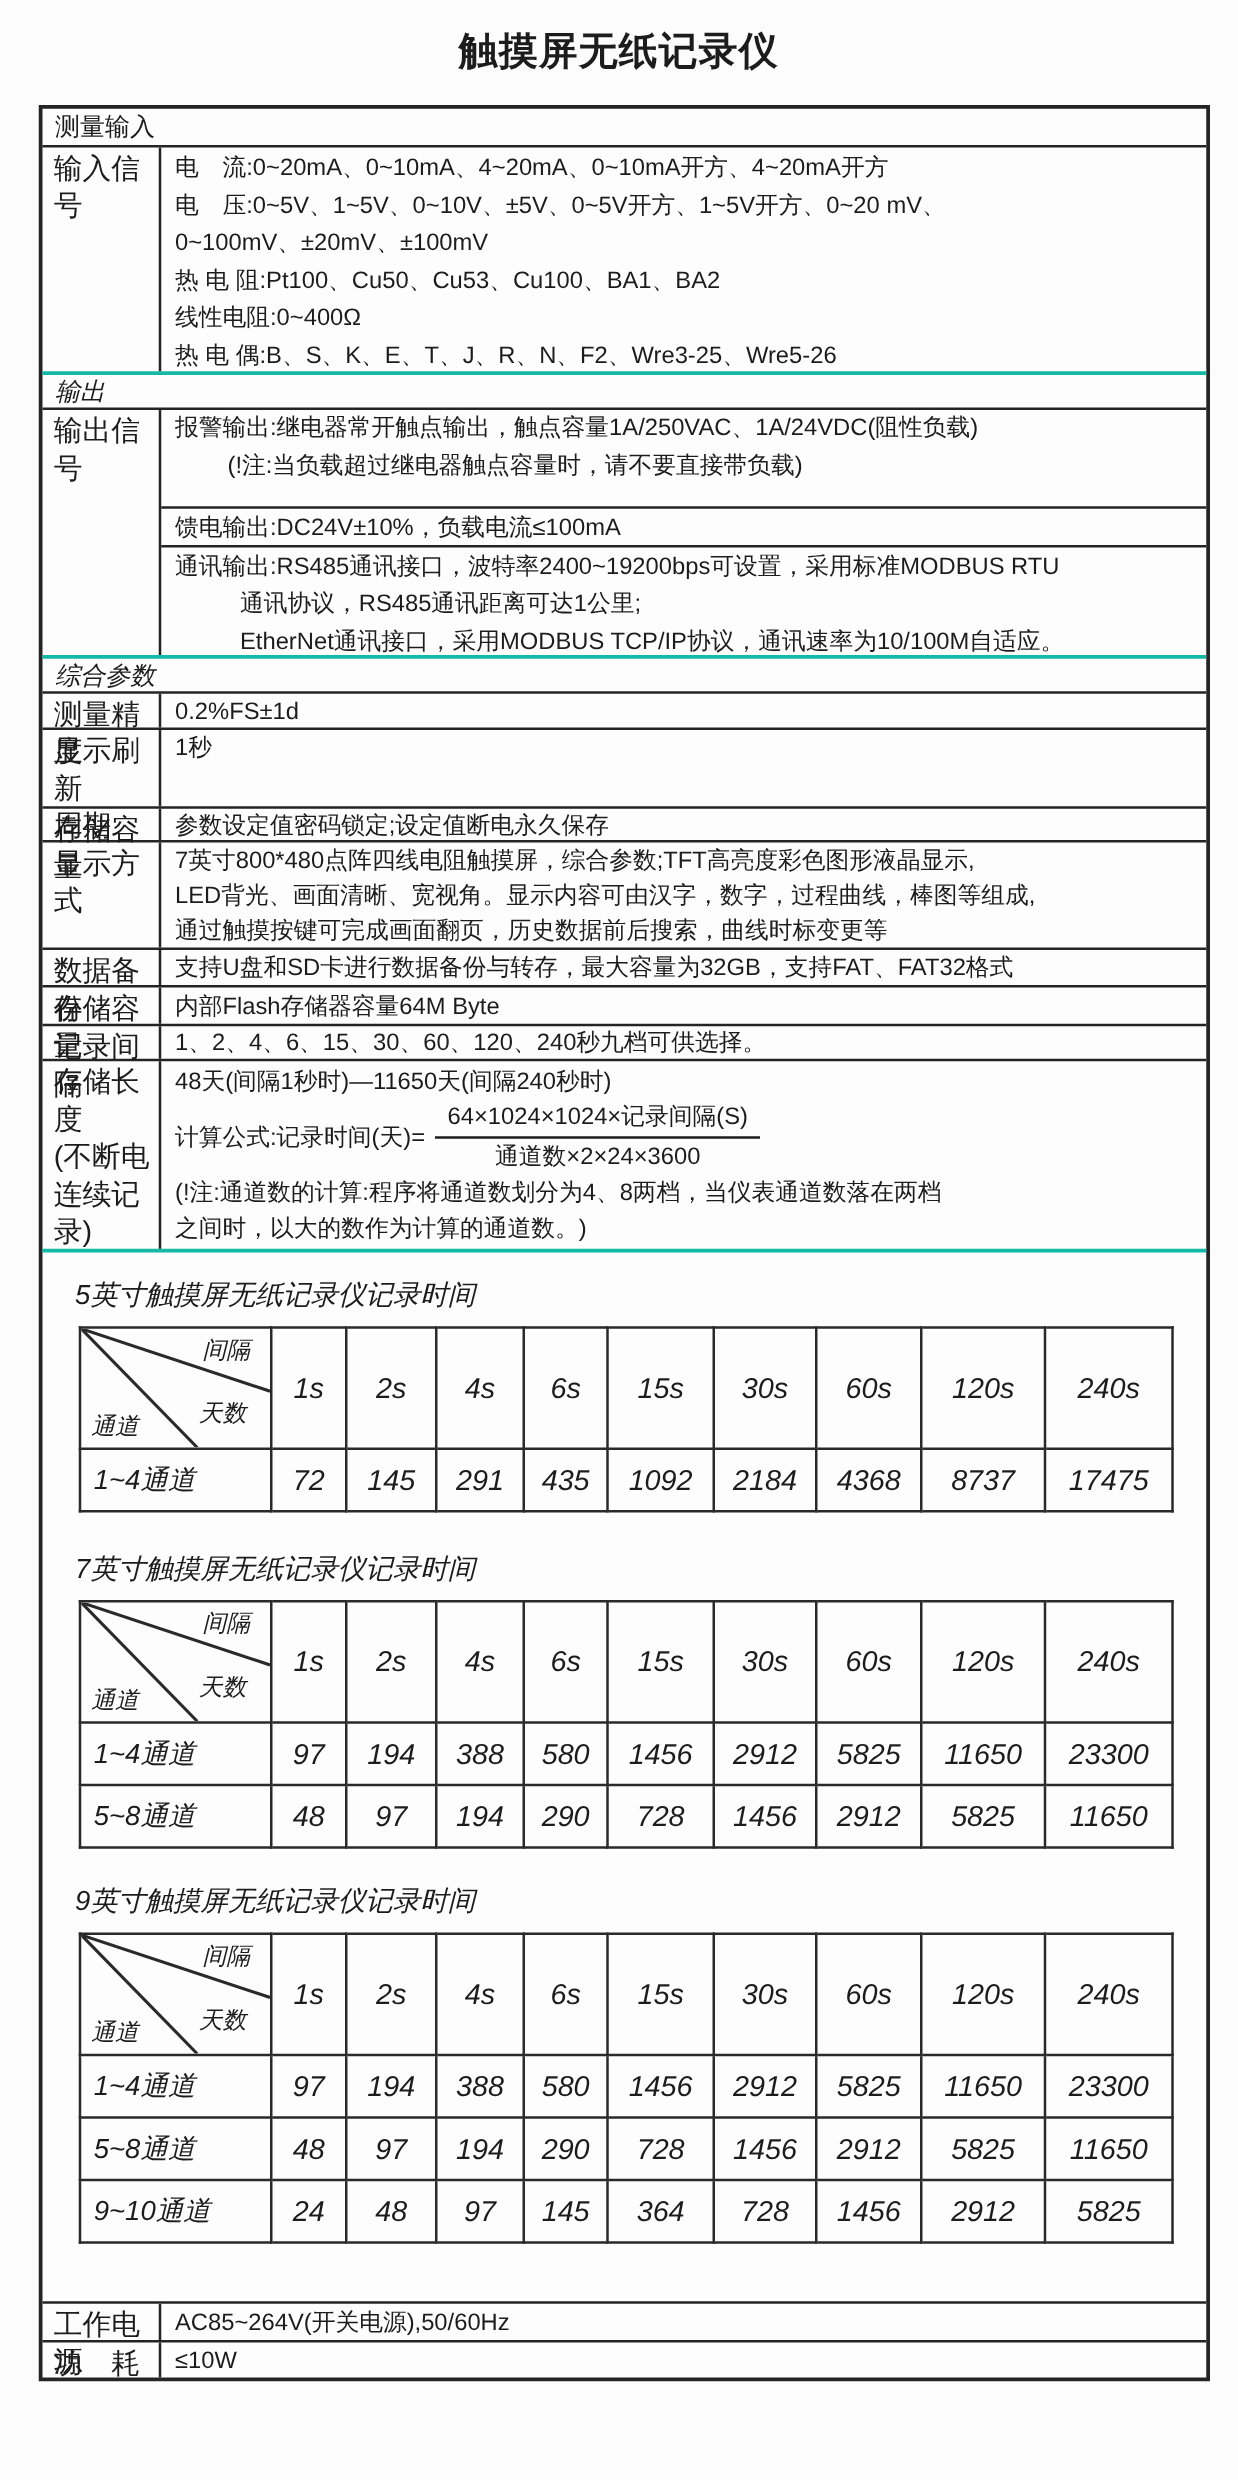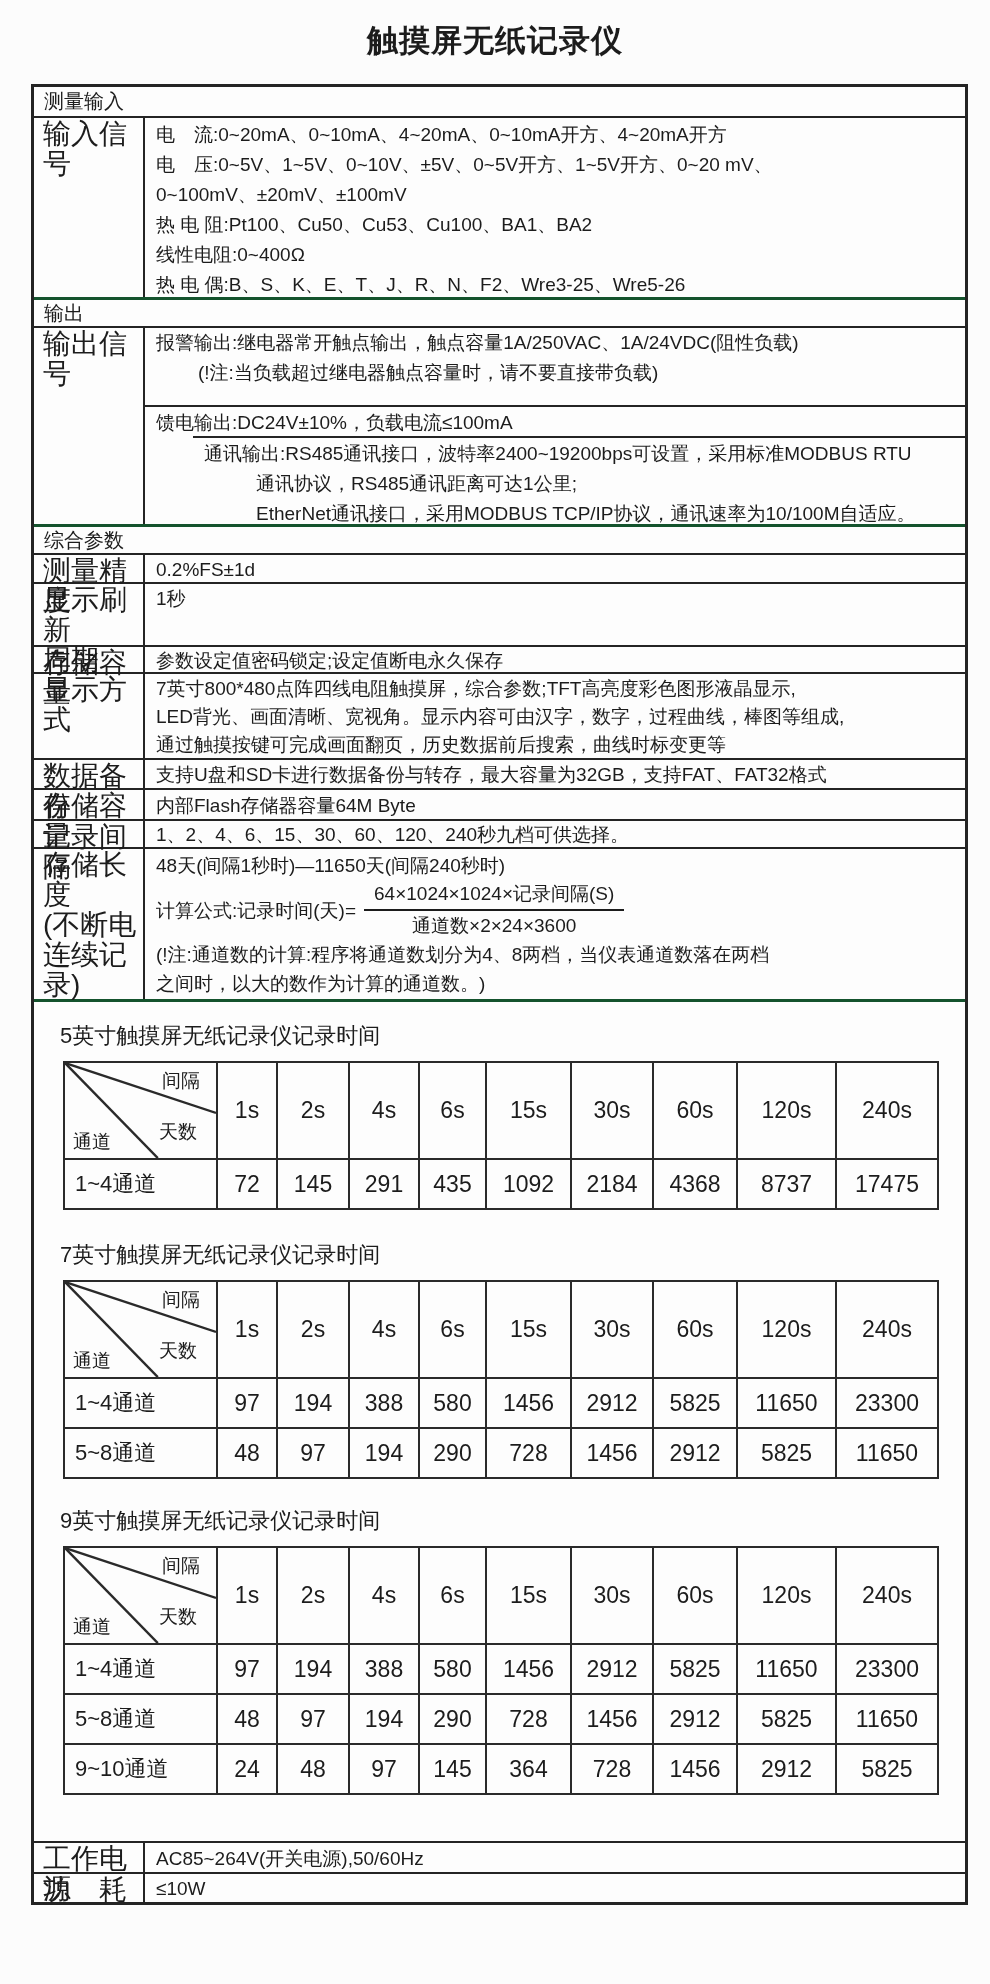--- a/index.html
+++ b/index.html
@@ -13,43 +13,43 @@
     margin:0; padding-top:20px; text-align:center;
     font-size:31px; font-weight:700; letter-spacing:1px;
   }
   
   .spec {
     position:absolute; left:31px; top:84px; width:937px;
     border:3px solid #242424; background:#fdfdfd;
   }
   .row { display:flex; border-top:2px solid #242424; }
   .row:first-child { border-top:none; }
-  .row.thick { border-top:3px solid #14532d; }
+  .row.thick { border-top:3px solid #14b8a6;font-style:italic; }
   .sec {
     font-size:20px; padding-left:10px; align-items:center;
   }
   .lbl {
-    flex:none; width:111px; border-right:2px solid #242424;
-    font-size:28px; line-height:30px; padding:1px 4px 0 9px;
+    flex:none; width:95px; border-right:2px solid #242424;
+    font-size:23px; line-height:30px; padding:1px 4px 0 9px;
   }
   .val { flex:1; font-size:19px; line-height:30px; padding:0 8px 0 11px; }
   .line { white-space:nowrap; }
   .ind42 { padding-left:42px; }
   .ind52 { padding-left:52px; }
   .ind8  { padding-left:8px; }
   
   .r-sec   { height:29px; }
   .r-input { height:181px; }
   .r-input .val { padding-top:2px; }
   .r-out   .val { padding:0; }
   .sub { border-top:2px solid #242424; padding:0 8px 0 11px; }
   .sub:first-child { border-top:none; }
   .sub.s1 { height:77px; }
   .sub.s2 { height:31px; line-height:31px; }
-  .sub.s3 { height:88px; padding-top:1px;margin-left:48px; }
+  .sub.s3 { height:88px; padding-top:1px; }
   .r-acc   { height:29px; } .r-acc .val { line-height:29px; }
   .r-ref   { height:63px; }
   .r-set   { height:27px; } .r-set .val { line-height:27px; }
   .r-disp  { height:86px; } .r-disp .val { line-height:28px; padding-top:1px; }
   .r-bak   { height:30px; } .r-bak .val { line-height:30px; }
   .r-cap   { height:31px; } .r-cap .val { line-height:31px; }
   .r-int   { height:28px; } .r-int .val { line-height:28px; }
   .r-sto   { height:152px; } .r-sto .val { padding-top:2px; line-height:29px; }
   .r-env   { height:57px; } .r-env .val { line-height:28px; padding-top:2px; }
   .r-pow   { height:31px; } .r-pow .val { line-height:31px; }

